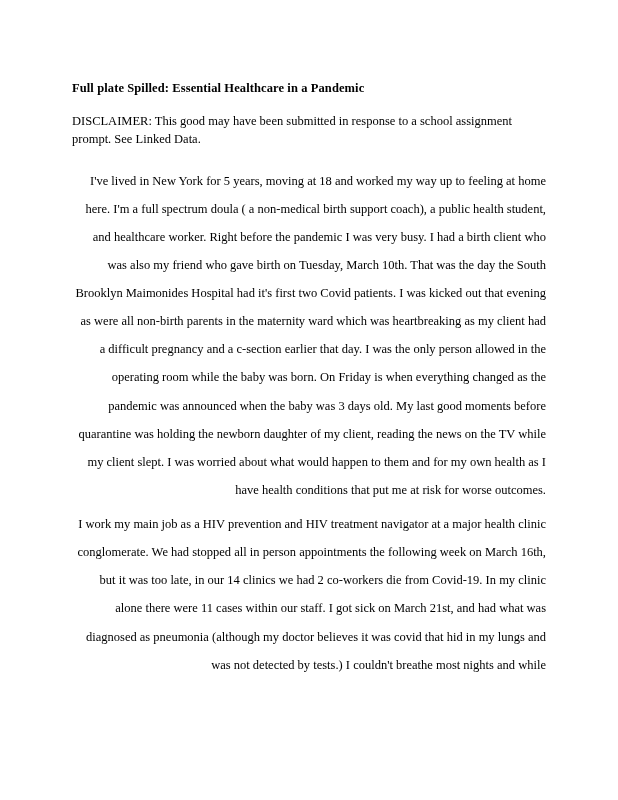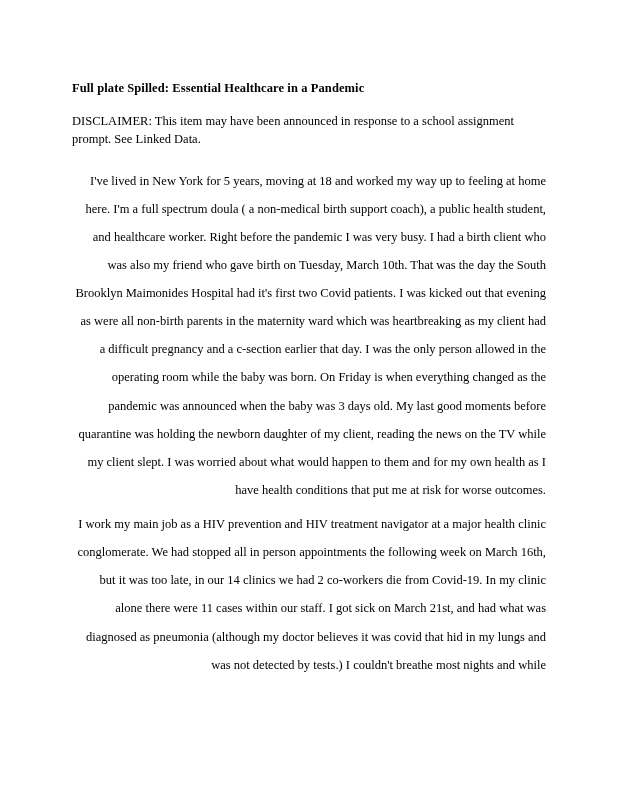--- a/index.html
+++ b/index.html
@@ -38,16 +38,16 @@
     line-height: 2.25;
     margin: 0 0 6px 0;
     text-align: right;
   }
 </style>
 </head>
 <body>
 
 <div class="page">
   <h1 class="doc-title">Full plate Spilled: Essential Healthcare in a Pandemic</h1>
-  <p class="disclaimer">DISCLAIMER: This item may have been announced in response to a school assignment prompt. See Linked Data.</p>
+  <p class="disclaimer">DISCLAIMER: This good may have been submitted in response to a school assignment prompt. See Linked Data.</p>
   <p class="body-para">I've lived in New York for 5 years, moving at 18 and worked my way up to feeling at home here. I'm a full spectrum doula ( a non-medical birth support coach), a public health student, and healthcare worker. Right before the pandemic I was very busy. I had a birth client who was also my friend who gave birth on Tuesday, March 10th. That was the day the South Brooklyn Maimonides Hospital had it's first two Covid patients. I was kicked out that evening as were all non-birth parents in the maternity ward which was heartbreaking as my client had a difficult pregnancy and a c-section earlier that day. I was the only person allowed in the operating room while the baby was born. On Friday is when everything changed as the pandemic was announced when the baby was 3 days old. My last good moments before quarantine was holding the newborn daughter of my client, reading the news on the TV while my client slept. I was worried about what would happen to them and for my own health as I have health conditions that put me at risk for worse outcomes.</p>
   <p class="body-para">I work my main job as a HIV prevention and HIV treatment navigator at a major health clinic conglomerate. We had stopped all in person appointments the following week on March 16th, but it was too late, in our 14 clinics we had 2 co-workers die from Covid-19. In my clinic alone there were 11 cases within our staff. I got sick on March 21st, and had what was diagnosed as pneumonia (although my doctor believes it was covid that hid in my lungs and was not detected by tests.) I couldn't breathe most nights and while</p>
 </div>
 
 </body></html>

